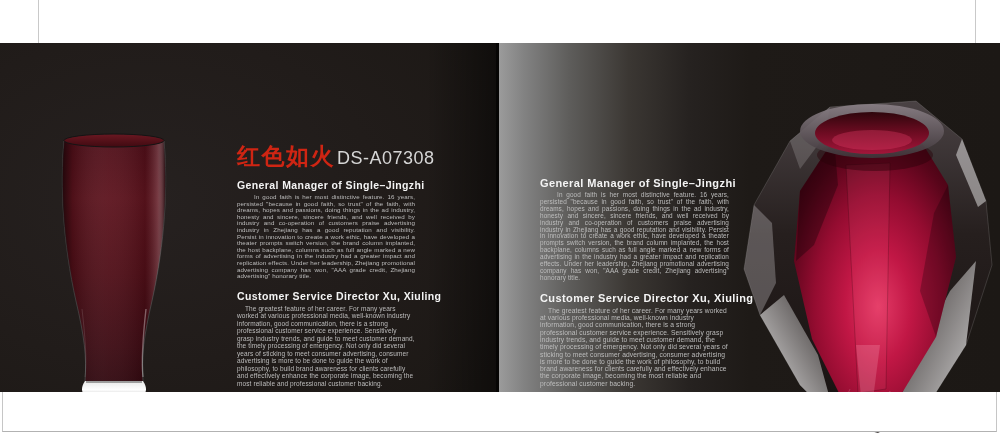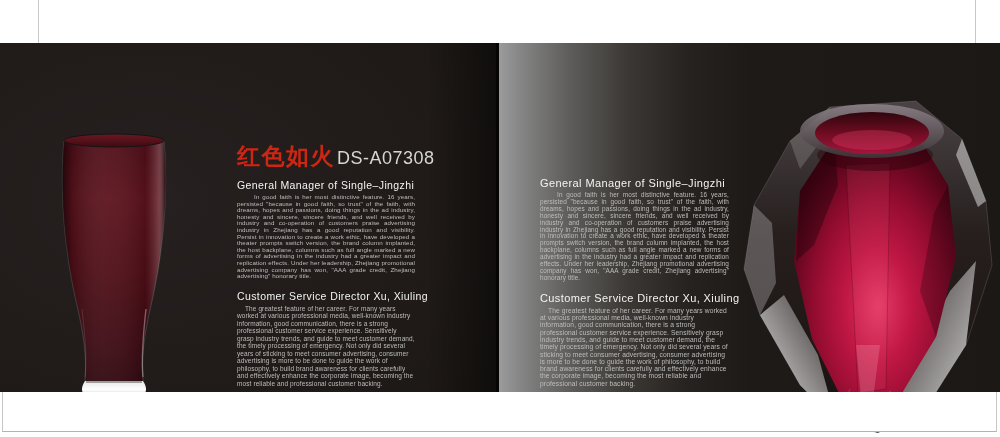--- a/index.html
+++ b/index.html
@@ -35,21 +35,21 @@
   
   .text-col { position:absolute; color:#bcbcbc; }
   .col-left  { left:237px; top:98px;  width:178px; }
   .col-right { left:540px; top:134px; width:189px; }
 
   .title-row { white-space:nowrap; margin-bottom:7px; }
   .title-cn   { color:#cf2513; font-size:23px; font-weight:bold; letter-spacing:1.5px; vertical-align:baseline; }
   .title-code { color:#d6d6d6; font-size:18px; font-weight:400; letter-spacing:0.5px; margin-left:2px; }
 
   .sec-heading {
-    color:#f4f4f4; font-size:10.5px; font-weight:normal; letter-spacing:0.4px;
+    color:#f4f4f4; font-size:10.5px; font-weight:bold; letter-spacing:0.4px;
     margin-bottom:3px; white-space:nowrap;
   }
   .sec-body {
     font-size:6.2px; line-height:6.6px; color:#bdbdbd;
     text-align:justify; text-indent:17px; letter-spacing:0.1px;
   }
   .sec-body.ragged { text-align:left; text-indent:8px; line-height:7.5px; font-size:6.5px; }
   .sec-gap { height:10px; }
 
   .col-right .sec-heading { font-size:11px; }

